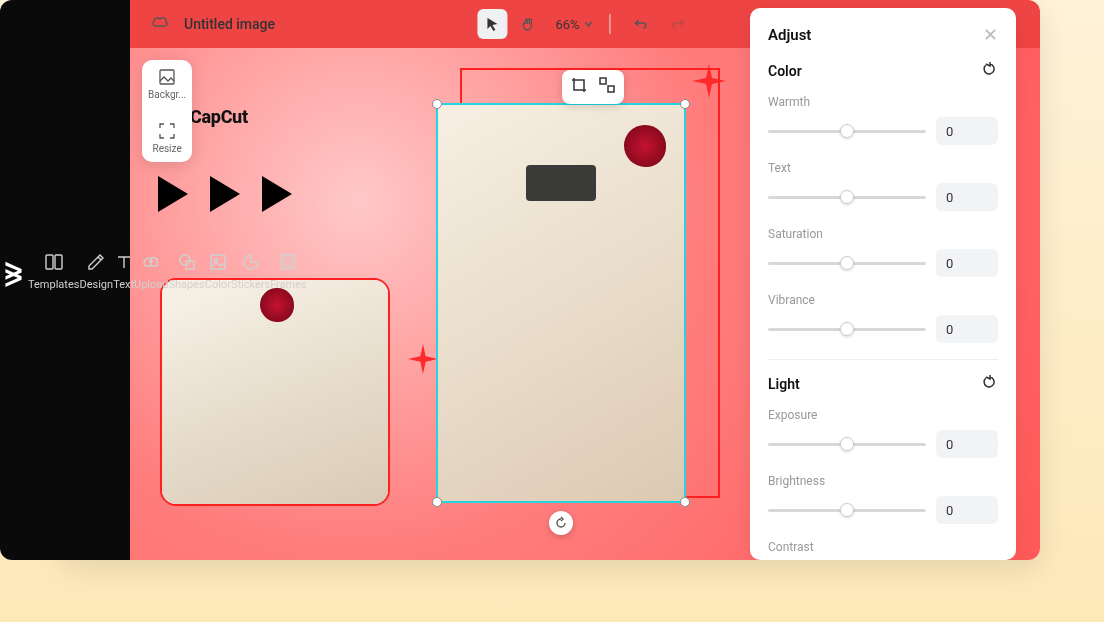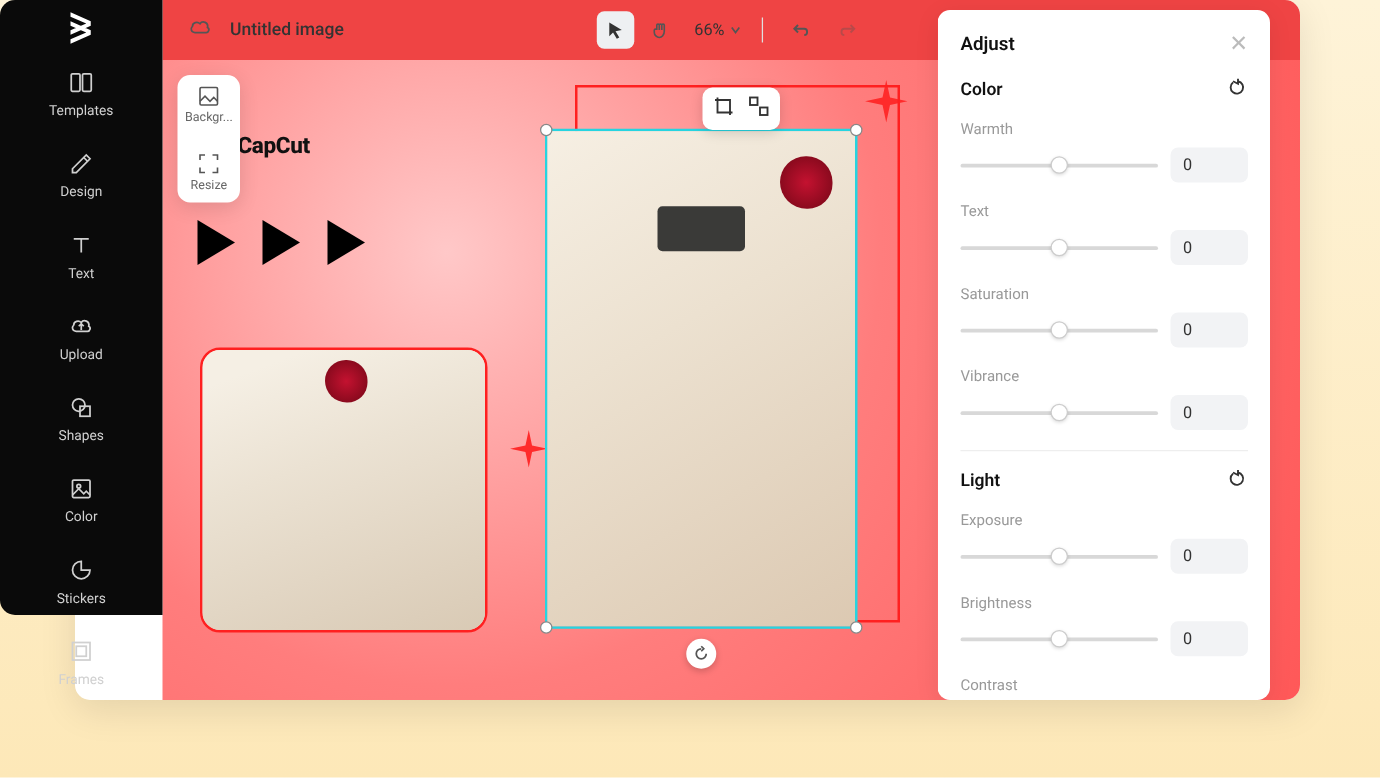--- a/index.html
+++ b/index.html
@@ -1,18 +1,18 @@
 <!DOCTYPE html>
 <html><head>
 <meta charset="utf-8">
 <style>
 * { margin: 0; padding: 0; box-sizing: border-box; font-family: -apple-system, BlinkMacSystemFont, "Segoe UI", Roboto, sans-serif; }
 body { width: 1104px; height: 622px; background: linear-gradient(180deg, #fef3d8 0%, #fde8b8 100%); position: relative; overflow: hidden; }
 .app-window { position: absolute; top: 0; left: 60px; width: 980px; height: 560px; background: #fff; border-radius: 12px; box-shadow: 0 8px 30px rgba(0,0,0,0.1); display: flex; overflow: hidden; }
-.left-rail { position: absolute; left: 0; top: 0; width: 130px; height: 492px; background: #0a0a0a; border-radius: 12px 0 0 12px; display: flex; flex-direction: column; align-items: center; padding-top: 8px; z-index: 10; }
+.left-rail { position: absolute; left: 0; top: 0; width: 130px; height: 560px; background: #0a0a0a; border-radius: 12px 0 0 12px; display: flex; flex-direction: row; align-items: center; padding-top: 8px; z-index: 10; }
 .logo { width: 36px; height: 36px; display: flex; align-items: center; justify-content: center; margin-bottom: 20px; }
 .rail-item { display: flex; flex-direction: column; align-items: center; color: #d0d0d0; font-size: 11px; margin-bottom: 26px; cursor: pointer; width: 100%; }
 .rail-item svg { margin-bottom: 6px; }
 .top-bar { position: absolute; top: 0; left: 0; right: 0; height: 48px; display: flex; align-items: center; padding: 0 20px; background: #ef4444; z-index: 5; }
 .cloud-icon { margin-right: 14px; }
 .doc-title { font-size: 14px; color: #333; font-weight: 500; }
 .top-center { position: absolute; left: 50%; transform: translateX(-50%); display: flex; align-items: center; gap: 6px; }
 .tool-btn { width: 30px; height: 30px; border-radius: 6px; display: flex; align-items: center; justify-content: center; cursor: pointer; }
 .tool-btn.active { background: #eef0f2; }
 .zoom { font-size: 13px; color: #333; margin-left: 6px; display: flex; align-items: center; gap: 4px; }

